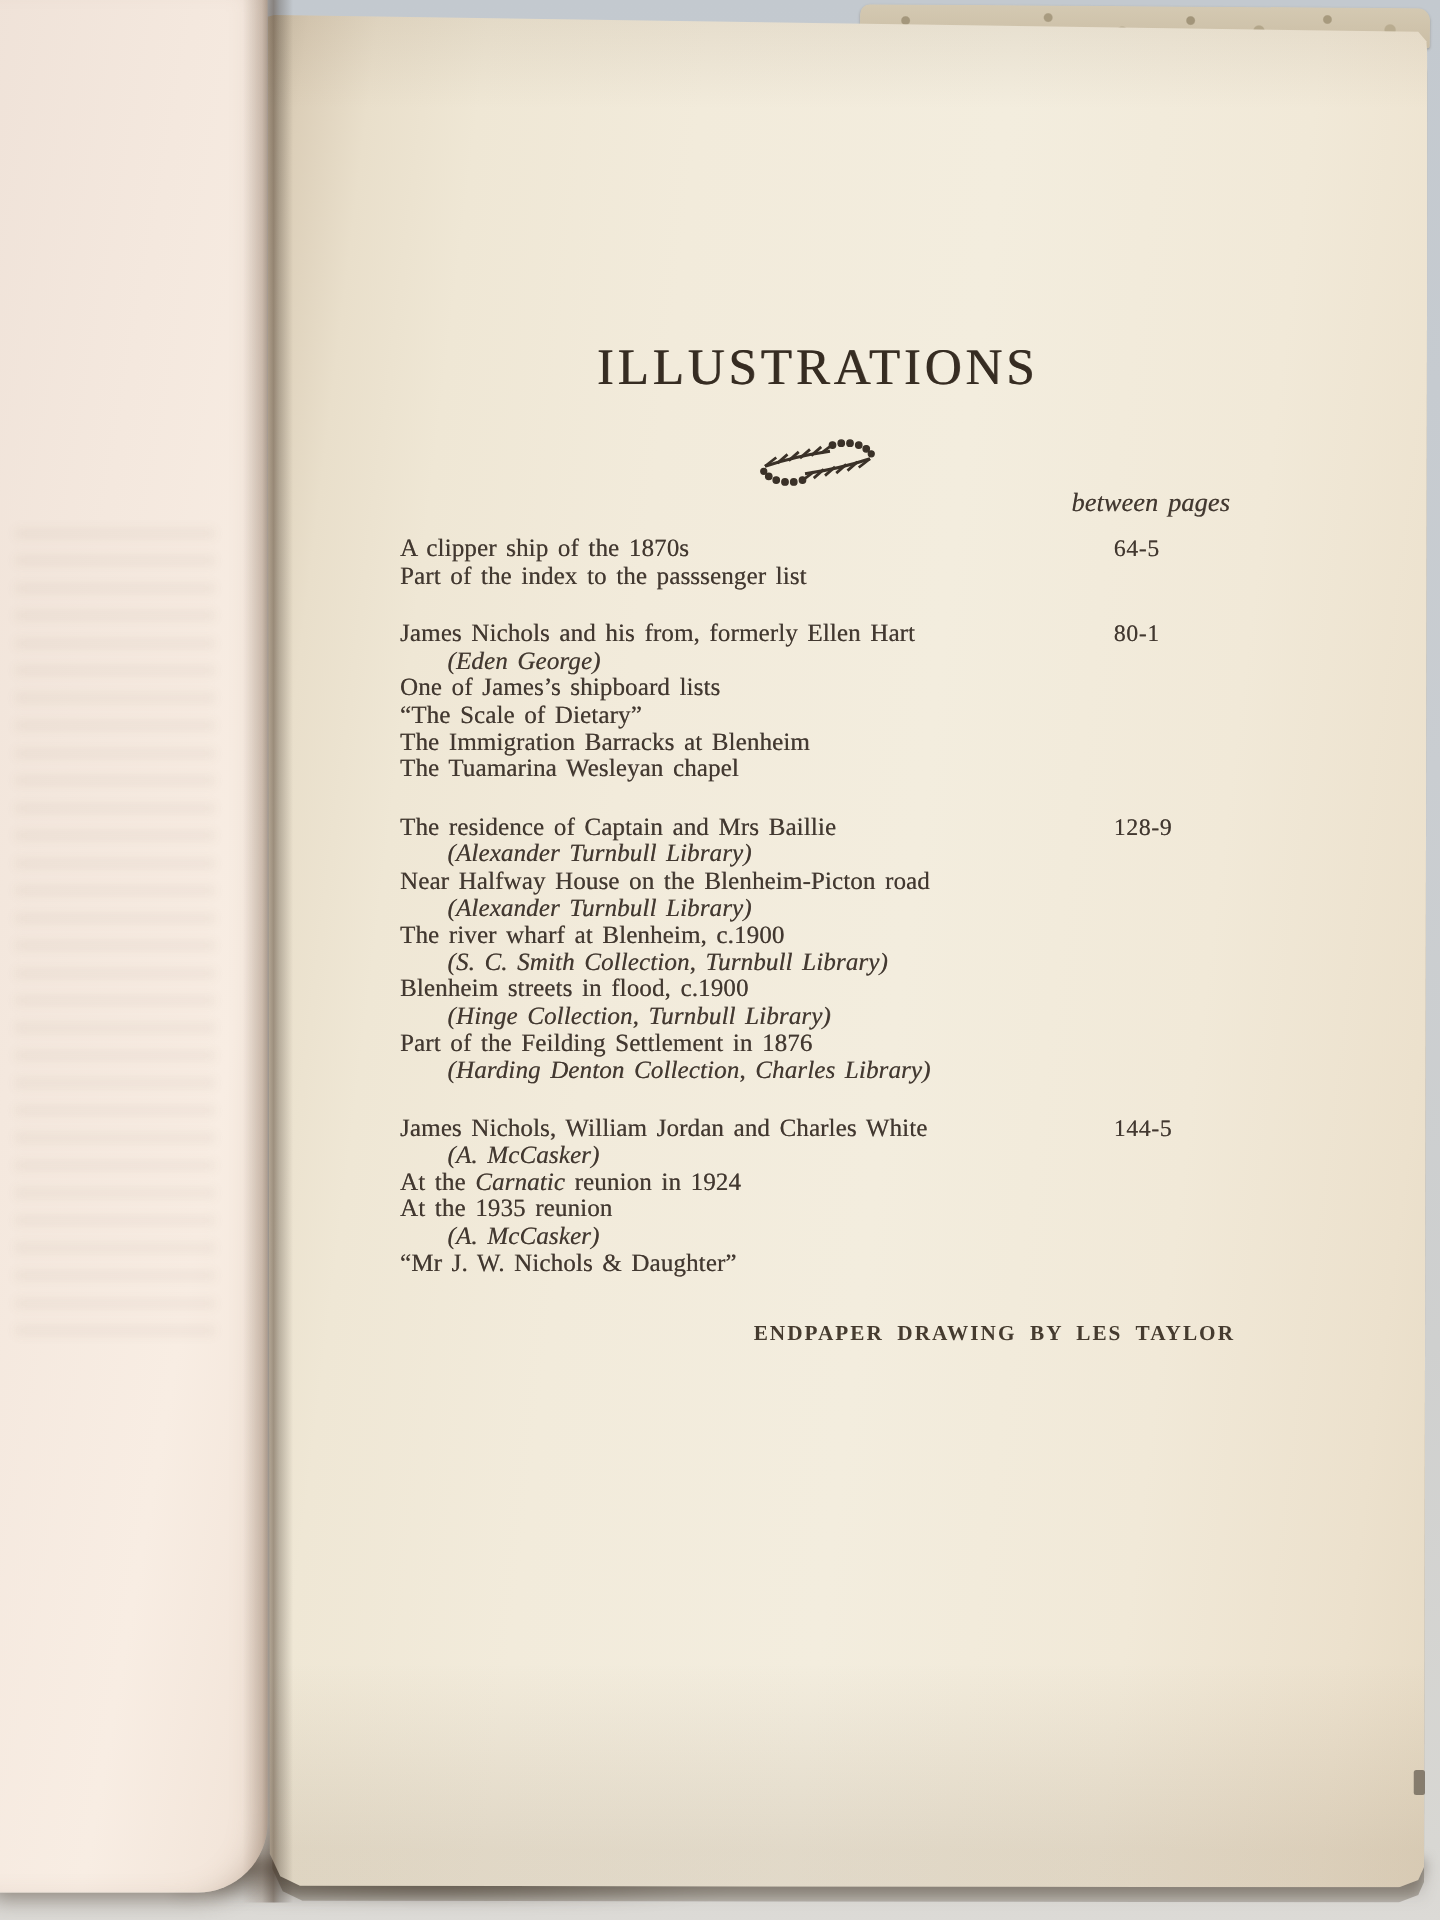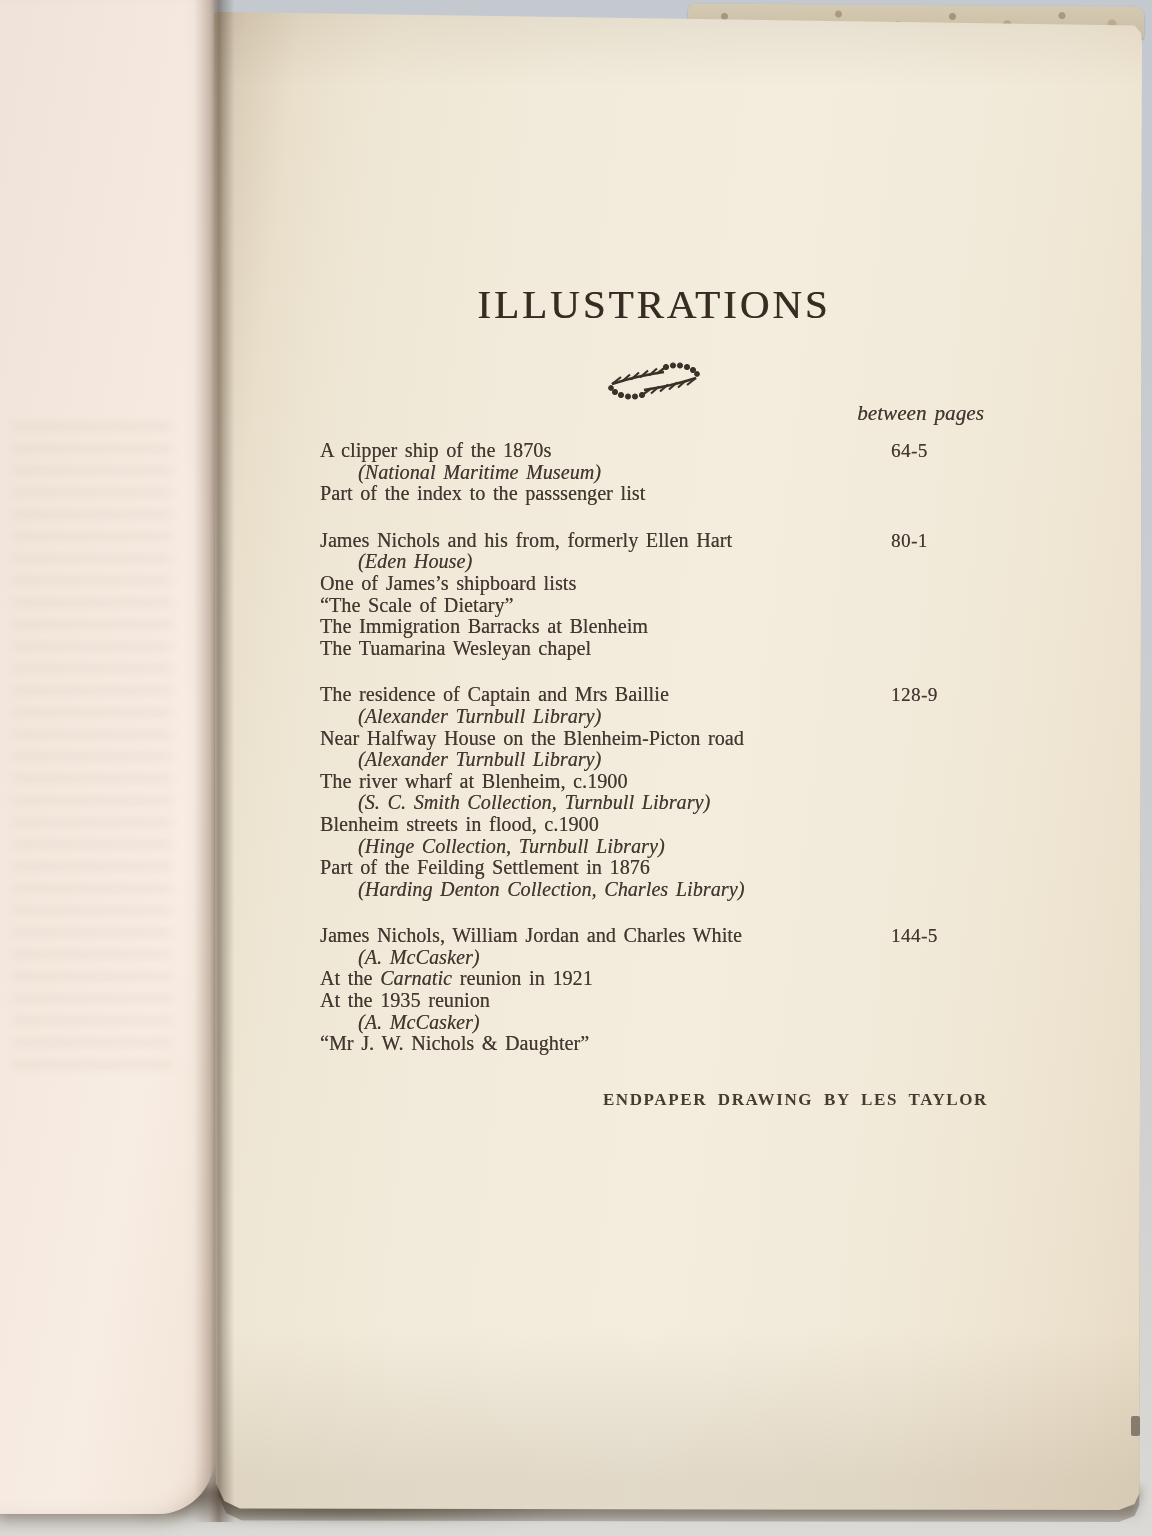--- a/index.html
+++ b/index.html
@@ -78,21 +78,21 @@
   }
 
   
   .content{
     position:absolute;left:106px;top:258px;width:668px;
     color:#423830;font-size:20px;line-height:21.6px;
     word-spacing:2.5px;letter-spacing:.1px;
     text-shadow:.25px 0 0 rgba(66,56,48,.7);
   }
   .page-title{
-    margin:11px;text-align:center;font-weight:normal;
+    margin:0;text-align:center;font-weight:normal;
     font-size:41px;line-height:46px;letter-spacing:3px;color:#362c22;
     text-shadow:.5px 0 0 rgba(54,44,34,.8);
   }
   .ornament{display:block;margin:34px auto 0;width:100px;height:40px;}
   .col-header{
     text-align:right;padding-right:4px;
     font-style:italic;font-size:21px;line-height:24px;
   }
   .ill-list{margin-top:15px;position:relative;}
   .section{position:relative;}
@@ -150,27 +150,26 @@
             <circle cx="7" cy="27" r="2.4"></circle>
         </g>
       </svg>
 
       <div class="col-header">between pages</div>
 
       <div class="ill-list">
           <div class="section">
             <span class="page-range">64-5</span>
             <div class="line"><span>A clipper ship of the 1870s</span></div>
-            <div class="line indent"><span class="it">(National Maritime Museum)</span></div>
             <div class="line"><span>Part of the index to the passsenger list</span></div>
           </div>
           <div class="section">
             <span class="page-range">80-1</span>
             <div class="line"><span>James Nichols and his from, formerly Ellen Hart</span></div>
-            <div class="line indent"><span class="it">(Eden House)</span></div>
+            <div class="line indent"><span class="it">(Eden George)</span></div>
             <div class="line"><span>One of James’s shipboard lists</span></div>
             <div class="line"><span>“The Scale of Dietary”</span></div>
             <div class="line"><span>The Immigration Barracks at Blenheim</span></div>
             <div class="line"><span>The Tuamarina Wesleyan chapel</span></div>
           </div>
           <div class="section">
             <span class="page-range">128-9</span>
             <div class="line"><span>The residence of Captain and Mrs Baillie</span></div>
             <div class="line indent"><span class="it">(Alexander Turnbull Library)</span></div>
             <div class="line"><span>Near Halfway House on the Blenheim-Picton road</span></div>
@@ -179,21 +178,21 @@
             <div class="line indent"><span class="it">(S. C. Smith Collection, Turnbull Library)</span></div>
             <div class="line"><span>Blenheim streets in flood, c.1900</span></div>
             <div class="line indent"><span class="it">(Hinge Collection, Turnbull Library)</span></div>
             <div class="line"><span>Part of the Feilding Settlement in 1876</span></div>
             <div class="line indent"><span class="it">(Harding Denton Collection, Charles Library)</span></div>
           </div>
           <div class="section">
             <span class="page-range">144-5</span>
             <div class="line"><span>James Nichols, William Jordan and Charles White</span></div>
             <div class="line indent"><span class="it">(A. McCasker)</span></div>
-            <div class="line"><span>At the </span><span class="it">Carnatic</span><span> reunion in 1921</span></div>
+            <div class="line"><span>At the </span><span class="it">Carnatic</span><span> reunion in 1924</span></div>
             <div class="line"><span>At the 1935 reunion</span></div>
             <div class="line indent"><span class="it">(A. McCasker)</span></div>
             <div class="line"><span>“Mr J. W. Nichols &amp; Daughter”</span></div>
           </div>
         </div>
 
       <div class="footer-note">ENDPAPER DRAWING BY LES TAYLOR</div>
 
     </div>
   </div>

